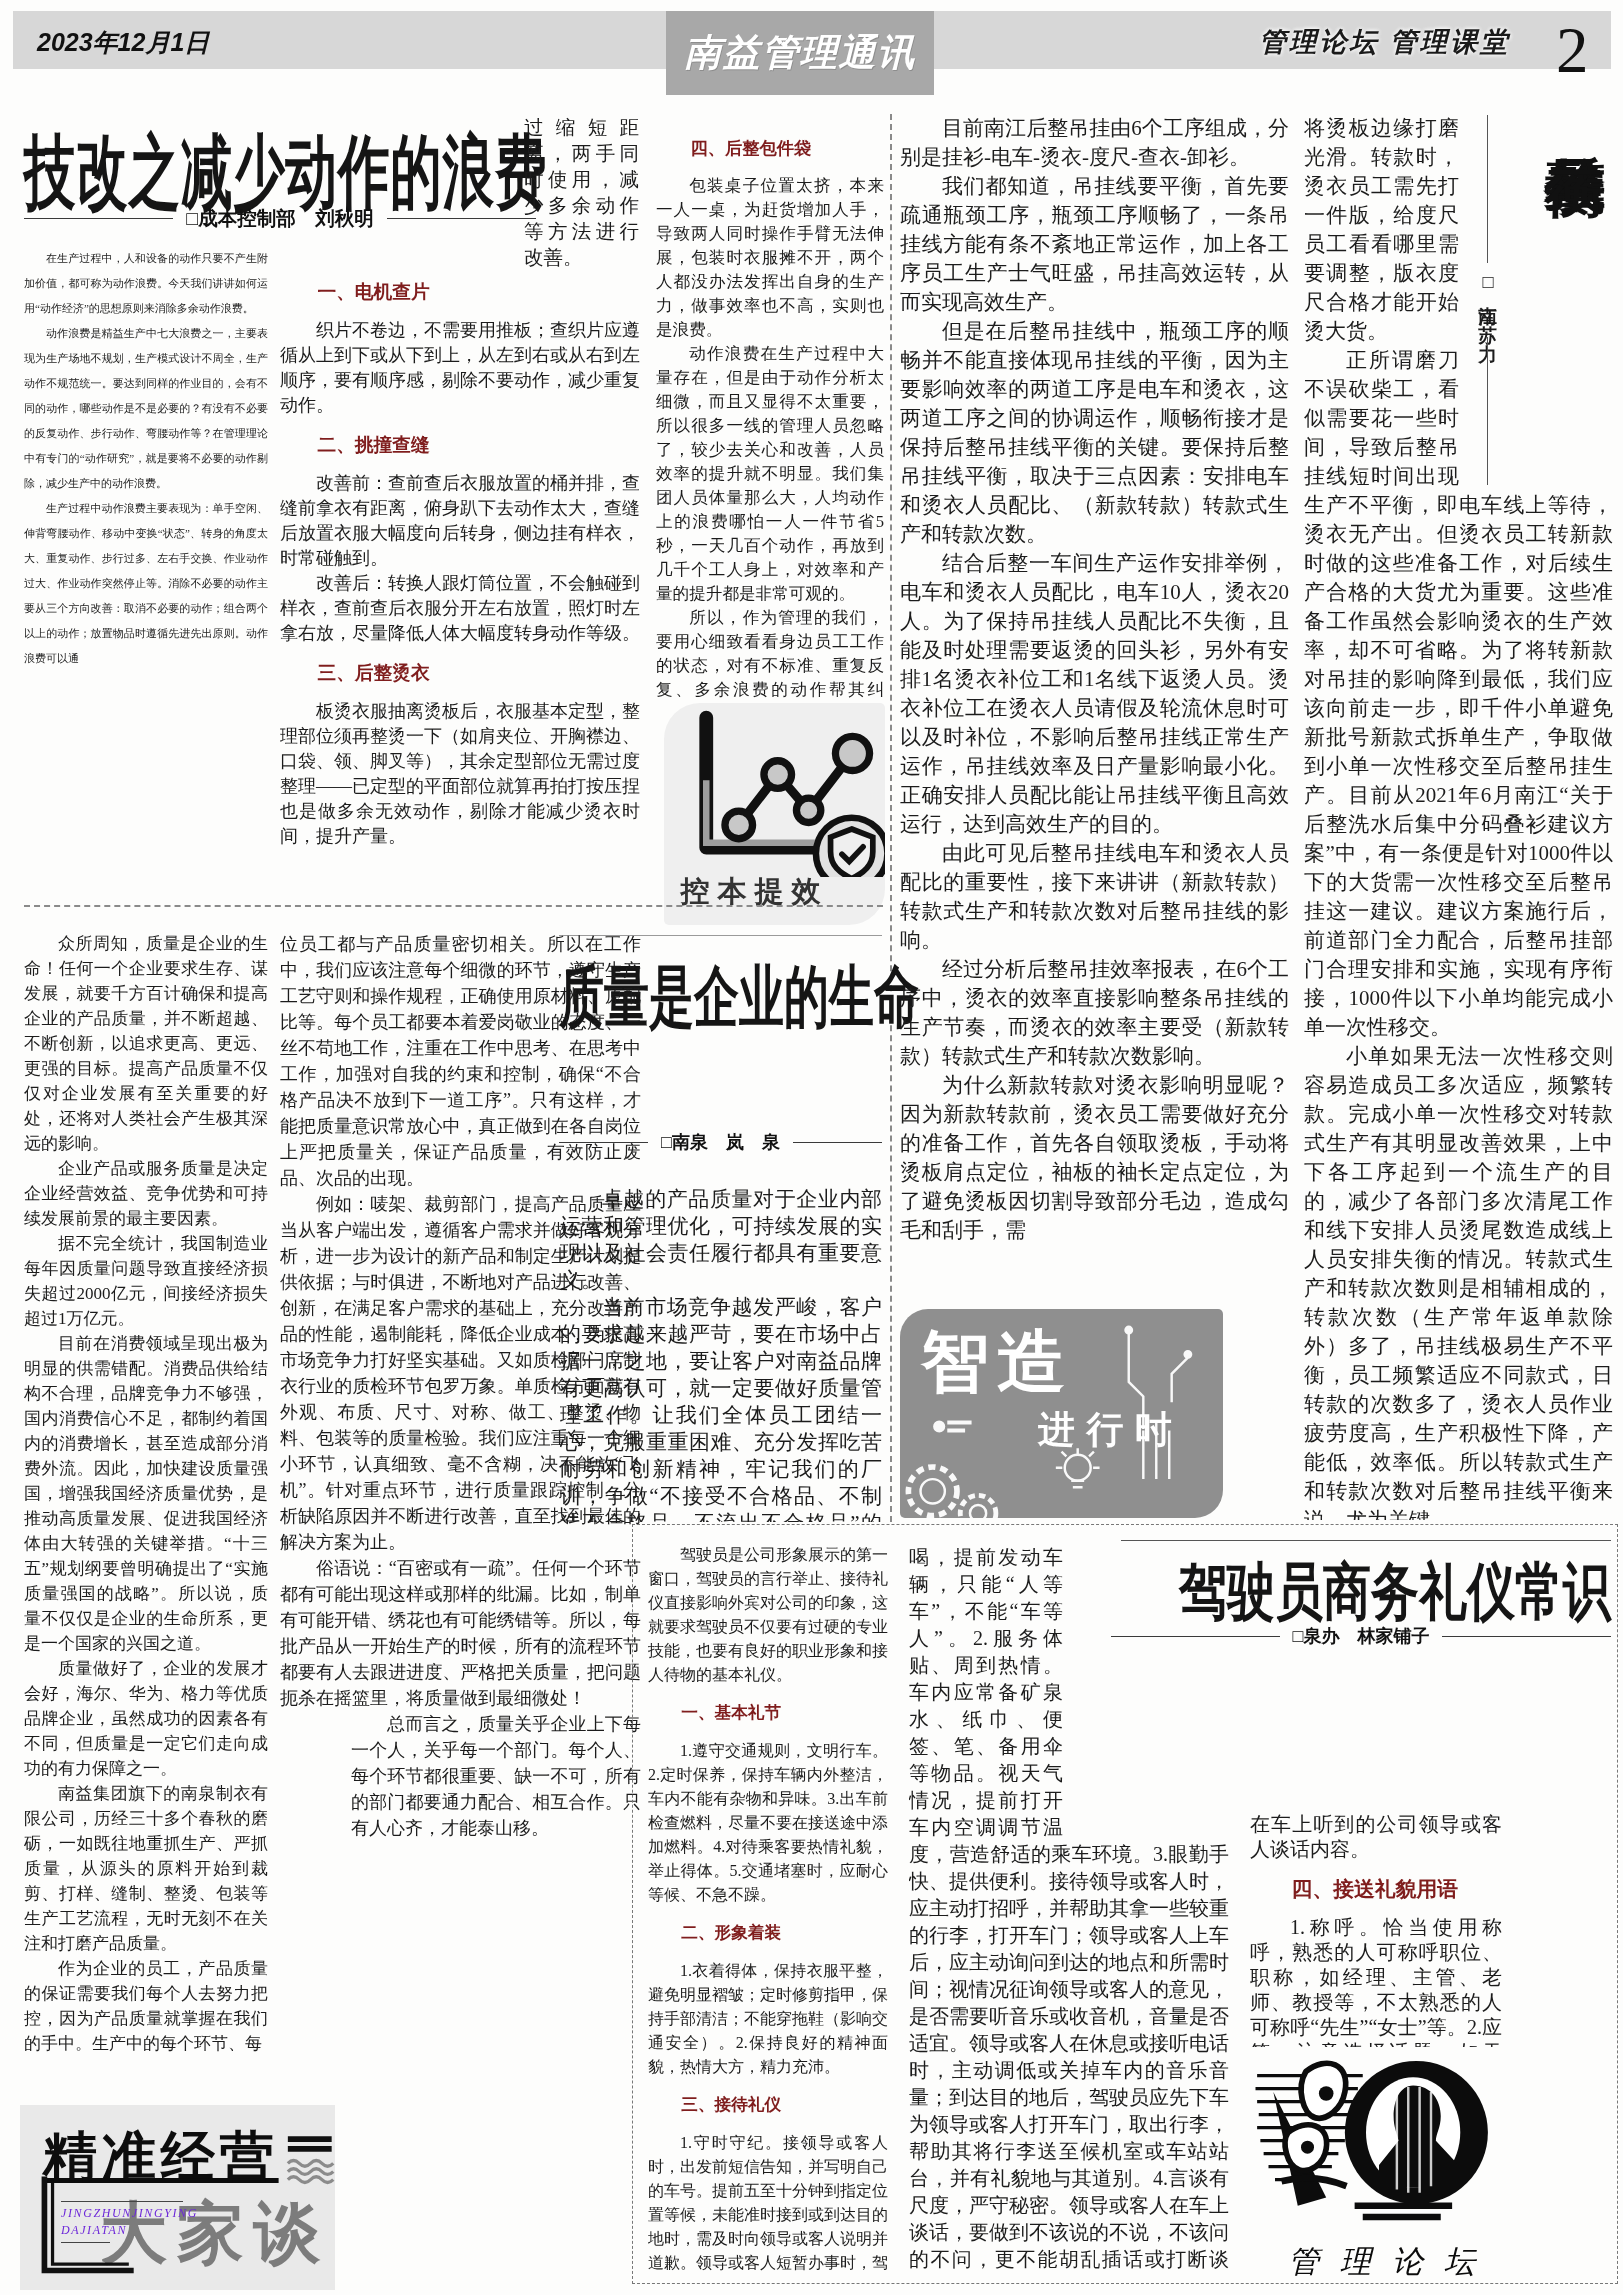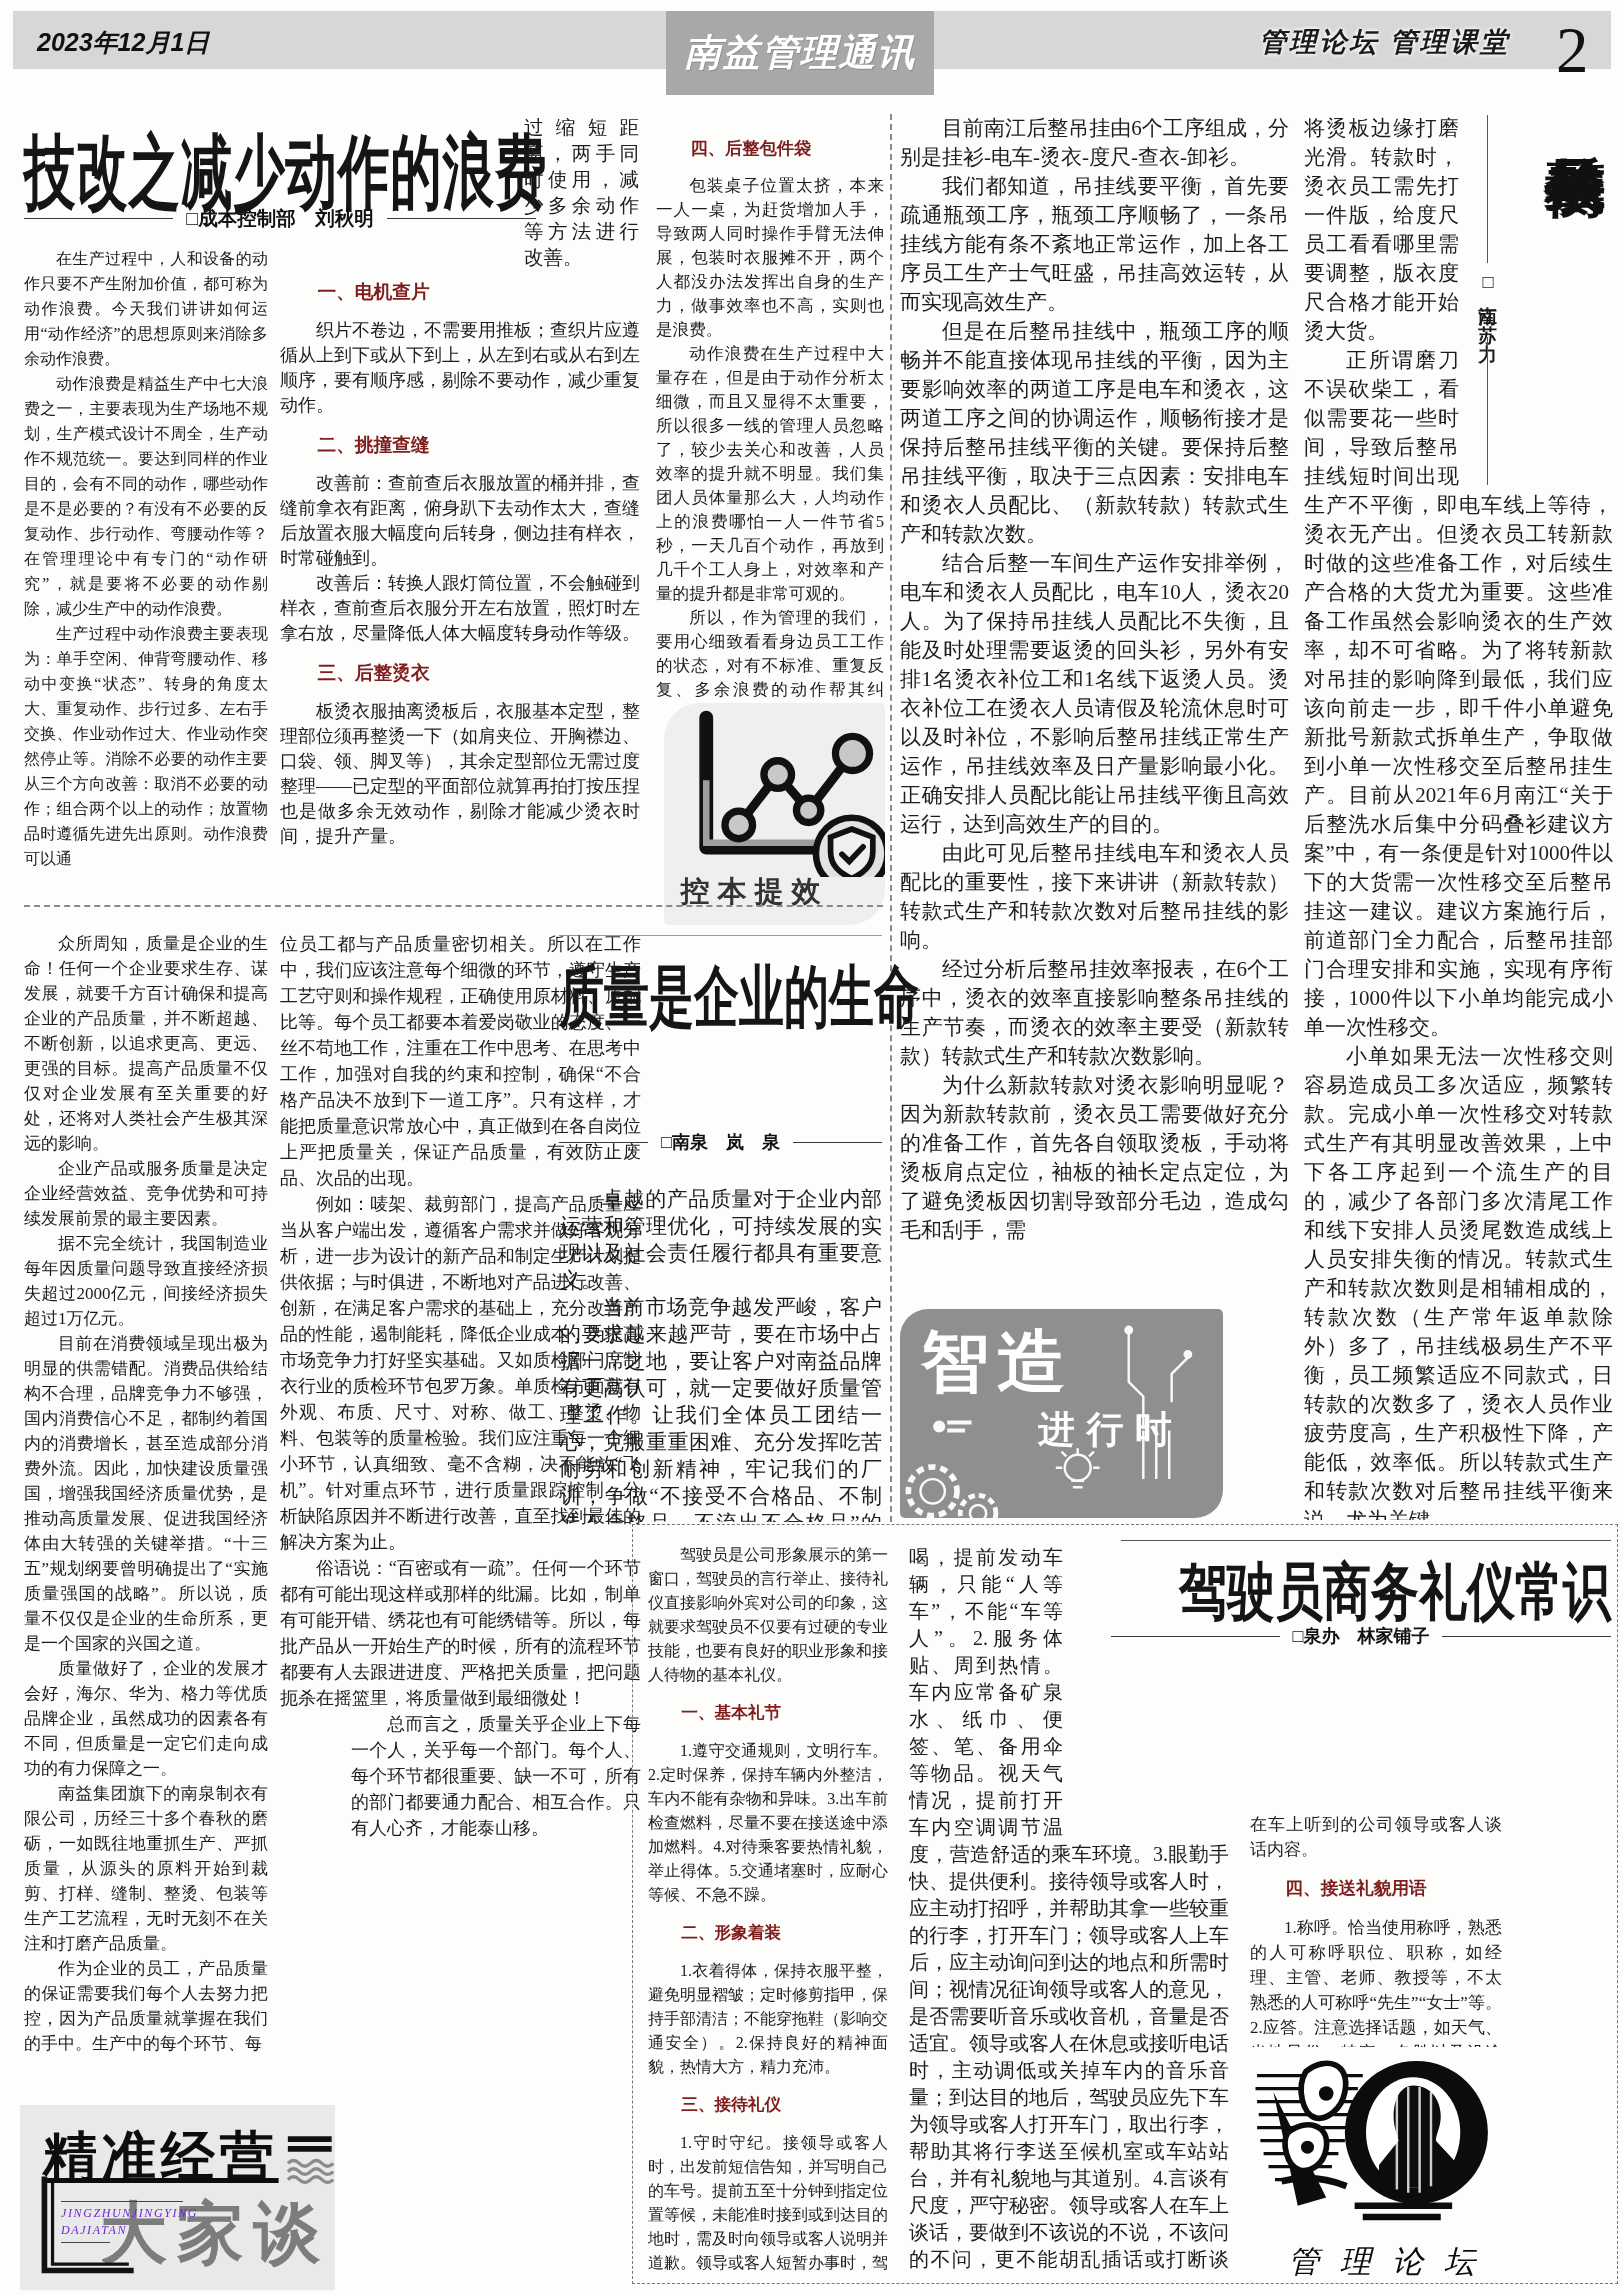--- a/index.html
+++ b/index.html
@@ -27,21 +27,21 @@
           font-weight:700;color:#111;}
   .byline::before,.byline::after{content:"";flex:1;border-top:1.6px solid #3a3a3a;}
   .bigtitle{font-weight:700;color:#151515;white-space:nowrap;}
   .dashv{border-left:2.4px dashed #8a8a8a;width:0;}
   .dashh{border-top:2.4px dashed #8a8a8a;height:0;}
   
   .a1-title{left:24px;top:119px;width:513px;height:91px;}
   .a1-title span{display:inline-block;font-size:50px;transform:scale(1.03,1.62);transform-origin:left top;letter-spacing:0.8px;}
   .a1-byline{left:24px;top:205px;width:512px;font-size:19.5px;}
   .a1-strip{left:524px;top:115px;width:115px;font-size:19.5px;line-height:26px;}
-  .a1-c1{left:24px;top:246px;width:244px;height:662px;font-size:16px;line-height:25px;}
+  .a1-c1{left:24px;top:246px;width:244px;height:662px;font-size:11px;line-height:25px;}
   .a1-c2{left:280px;top:265px;width:360px;height:641px;font-size:18px;line-height:25px;}
   .a1-c3{left:656px;top:122px;width:228px;height:581px;font-size:16.6px;line-height:24px;}
   
   .g-kongben{left:664px;top:703px;width:221px;height:222px;background:#efefef;border-radius:36px 4.9px 36px 4.9px;}
   .g-kongben .lbl{position:absolute;left:0;bottom:13px;width:82%;text-align:center;font-size:29px;
                   font-weight:700;color:#333;letter-spacing:8px;}
   .div-mid{left:24px;top:905px;width:859px;}
   
   .zl-rule{left:559px;top:935px;width:323px;border-top:1.6px solid #9a9a9a;height:0;}
   .zl-title{left:559px;top:952px;width:325px;height:96px;}
@@ -69,21 +69,21 @@
   .g-zhizao .t2{position:absolute;left:138px;top:96px;color:#fff;font-size:37px;font-weight:700;letter-spacing:11.4px;}
   
   .drv-box{left:632px;top:1524px;width:984px;height:758px;border:1.6px dashed #777;}
   .drv-trule{left:1121px;top:1540px;width:490px;border-top:1.6px solid #555;height:0;}
   .drv-title{left:1121px;top:1551px;width:490px;height:75px;text-align:right;}
   .drv-title span{display:inline-block;font-size:48px;transform:scale(1.0,1.3);transform-origin:center top;}
   .drv-byline{left:1111px;top:1624px;width:500px;font-size:18px;}
   .drv-cA{left:648px;top:1543px;width:240px;height:732px;font-size:16px;line-height:24px;}
   .drv-cB{left:909px;top:1544px;width:320px;height:731px;font-size:20px;line-height:27px;}
   .drv-spacer{float:right;width:166px;height:273px;}
-  .drv-cC{left:1250px;top:1812px;width:252px;height:235px;font-size:17px;line-height:25px;}
+  .drv-cC{left:1250px;top:1812px;width:252px;height:235px;font-size:20px;line-height:25px;}
   
   .g-luntan{left:1249px;top:2043px;width:247px;height:240px;}
   .g-luntan .lbl{position:absolute;left:0;bottom:0;width:100%;text-align:right;font-size:31px;
                  font-weight:400;color:#0c0c0c;letter-spacing:21px;text-indent:21px;font-style:italic;}
   
   .g-jz{left:20px;top:2105px;width:315px;height:185px;background:#e9e9e9;overflow:hidden;}
   .g-jz .t1{position:absolute;left:23px;top:16px;font-size:54px;font-weight:700;color:#0d0d0d;letter-spacing:4.9px;text-decoration:underline;}
   .g-jz .t2{position:absolute;right:4.9px;bottom:11.4px;font-size:67px;font-weight:700;color:#7c7c7c;letter-spacing:9.7px;}
   .g-jz .latin{position:absolute;left:41px;top:96px;font-size:12px;font-style:italic;color:#6d28d9;
                font-family:"Liberation Serif","DejaVu Serif",serif;letter-spacing:1.6px;line-height:17px;}

